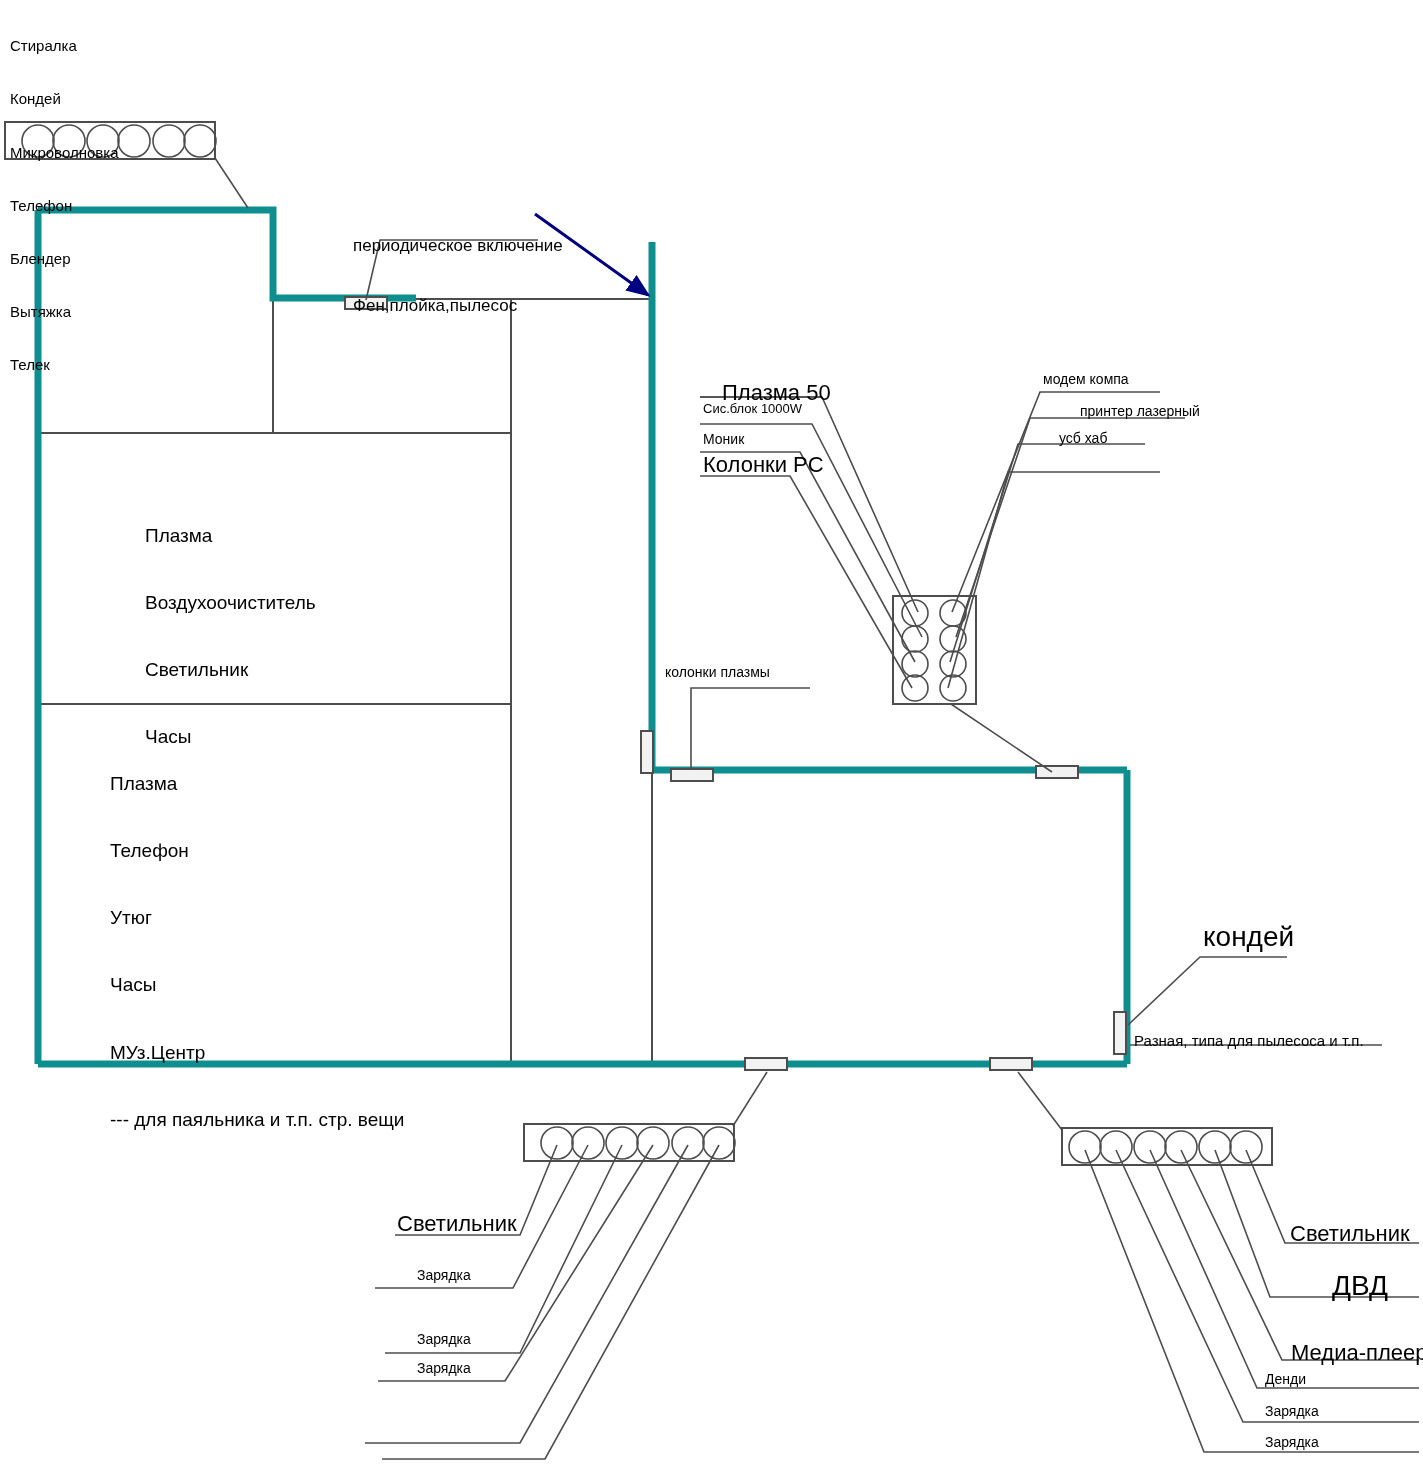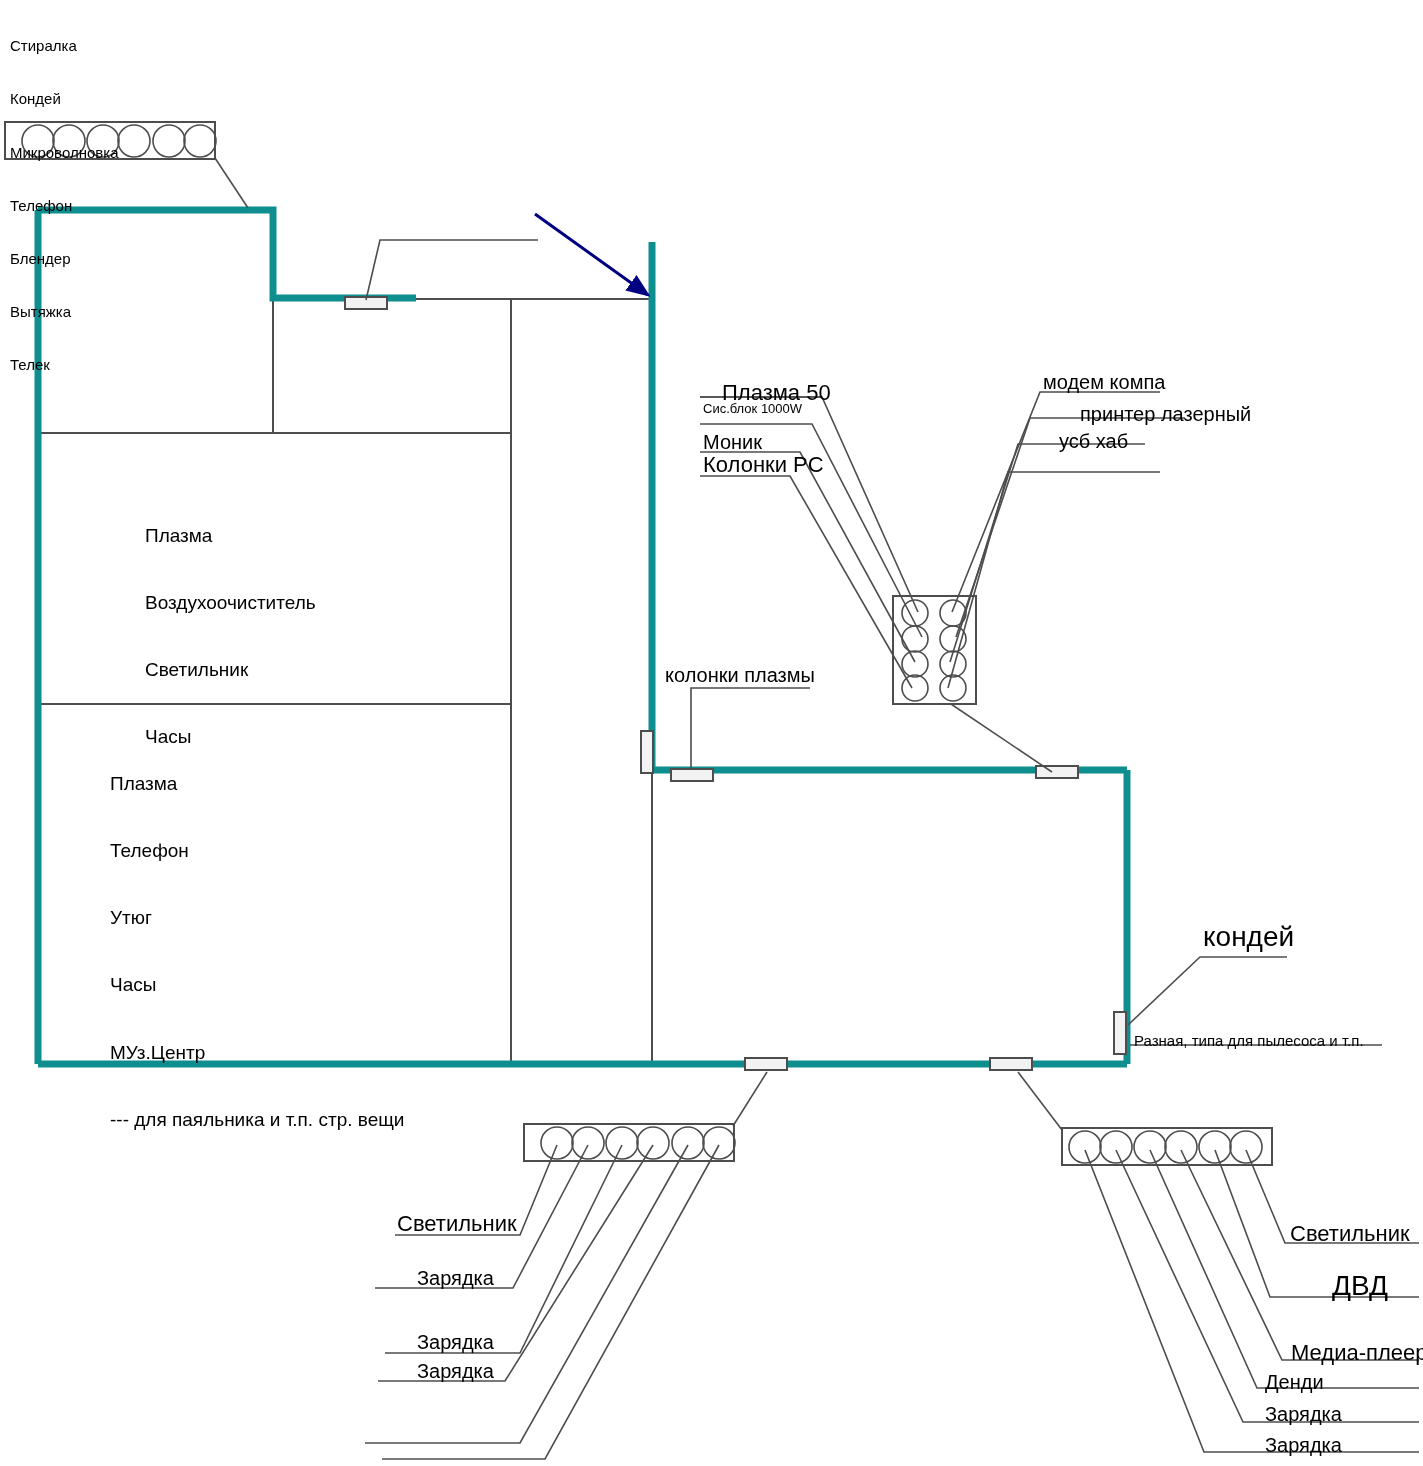--- a/index.html
+++ b/index.html
@@ -7,21 +7,21 @@
   #stage{position:relative;width:1423px;height:1466px;overflow:hidden;background:#fff;}
   #svg{position:absolute;left:0;top:0;width:1423px;height:1466px;}
   .lbl{position:absolute;white-space:pre;line-height:1.18;color:#000;}
   .app-list{font-size:15px;}
   .room-list{font-size:19px;}
   .note{font-size:17px;}
   .note-sm{font-size:15px;}
   .note-xs{font-size:13px;}
   .big{font-size:28px;}
   .med{font-size:22px;}
-  .mid{font-size:20px;}
+  .mid{font-size:14px;}
 </style>
 </head>
 <body>
 
 <div id="stage">
 
   <svg id="svg" viewBox="0 0 1423 1466">
 
     <g stroke="#4d4d4d" stroke-width="2" fill="none">
 
@@ -185,20 +185,24 @@
   <div class="lbl app-list" style="left:10px; top:2px;">
     <div>Стиралка</div>
     <div>Кондей</div>
     <div>Микроволновка</div>
     <div>Телефон</div>
     <div>Блендер</div>
     <div>Вытяжка</div>
     <div>Телек</div>
   </div>
 
+  <div class="lbl note" style="left:353px; top:196px;">
+    <div>периодическое включение</div>
+    <div>Фен,плойка,пылесос</div>
+  </div>
 
   <div class="lbl room-list" style="left:145px; top:480px;">
     <div>Плазма</div>
     <div>Воздухоочиститель</div>
     <div>Светильник</div>
     <div>Часы</div>
   </div>
 
   <div class="lbl room-list" style="left:110px; top:728px;">
     <div>Плазма</div>

